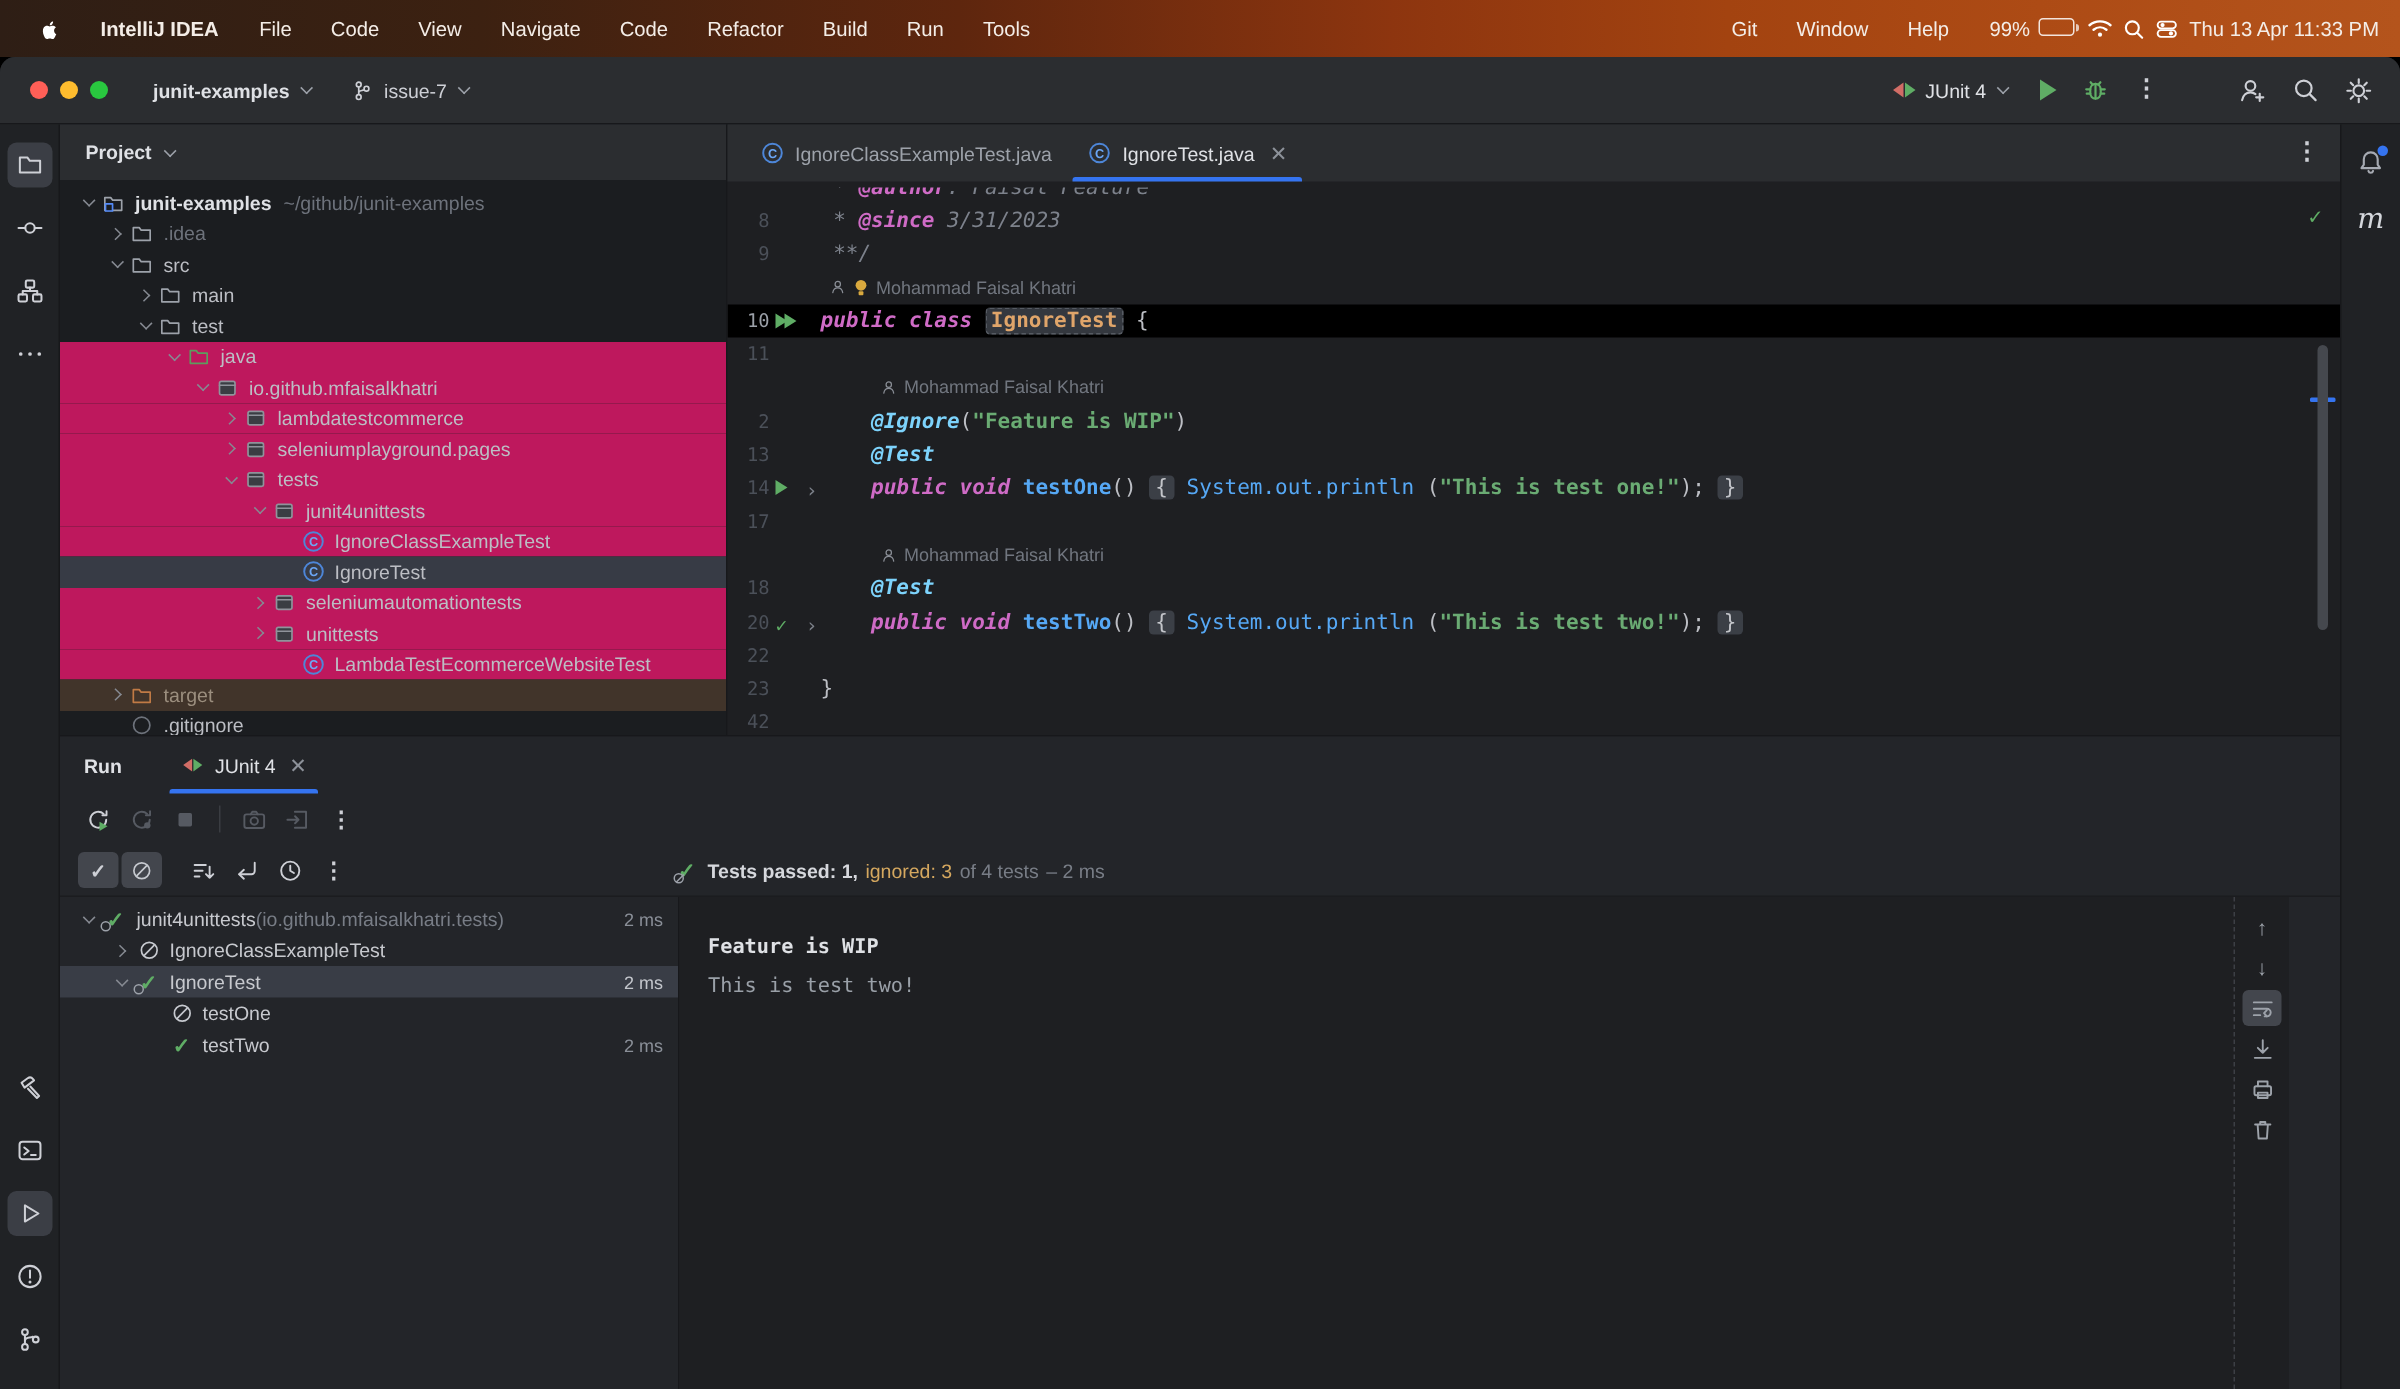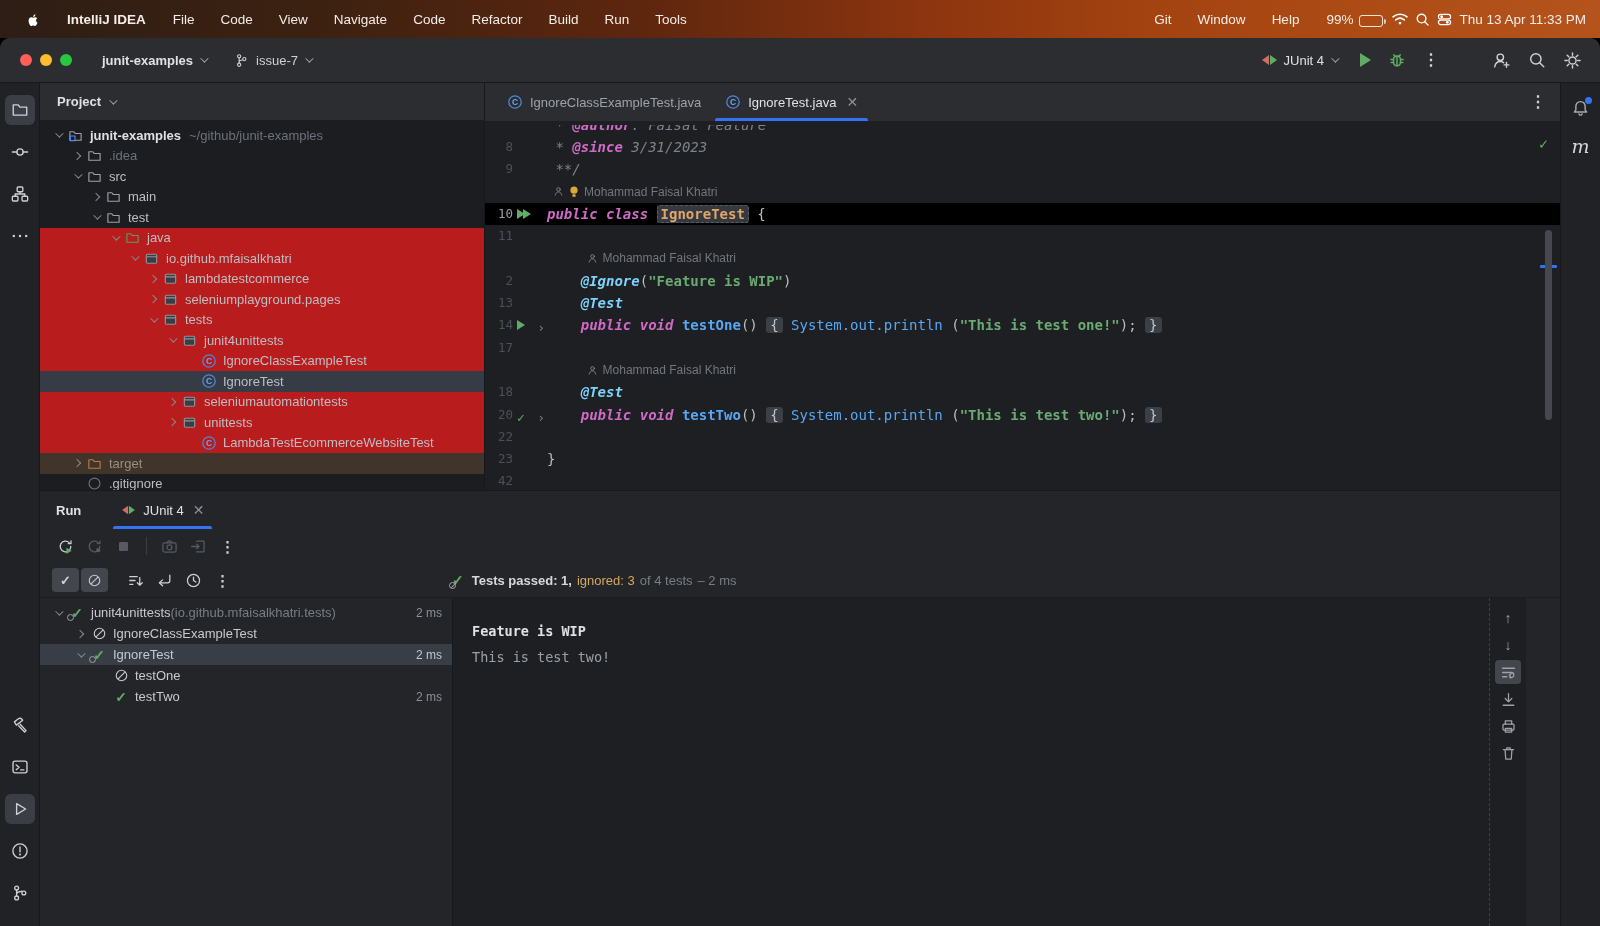--- a/index.html
+++ b/index.html
@@ -8,21 +8,21 @@
 
   
   .menubar{position:absolute;top:0;left:0;width:1600px;height:38px;
     background:linear-gradient(90deg,#2e1e15 0%,#3c2111 20%,#5e260e 40%,#8d350f 58%,#a34310 72%,#ad4b15 85%,#b4541c 100%);
     display:flex;align-items:center;color:#f4ede7;font-size:13.5px}
   .mb-left{display:flex;align-items:center;padding-left:14px}
   .mb-apple{padding:0 12px;display:flex;align-items:center}
   .mb-app{font-weight:bold;padding:0 14px}
   .mb-item{padding:0 13px}
   .mb-right{margin-left:auto;display:flex;align-items:center;gap:0;padding-right:14px}
-  .mb-batt{display:flex;align-items:flex-end;gap:6px}
+  .mb-batt{display:flex;align-items:flex-start;gap:6px}
   .batt-shell{width:24px;height:12px;border:1px solid rgba(255,255,255,.85);border-radius:3px;position:relative;padding:1.5px}
   .batt-shell::after{content:"";position:absolute;right:-4px;top:3px;width:2.5px;height:5px;background:rgba(255,255,255,.7);border-radius:0 2px 2px 0}
   .batt-fill{height:100%;width:95%;background:#fff;border-radius:1.5px}
   .mb-clock{margin-left:6px}
 
   
   .window{position:absolute;top:38px;left:0;width:1600px;height:888px;background:#1e1f22;
     border-radius:10px 10px 0 0;overflow:hidden}
   .titlebar{height:45px;background:#2b2d30;border-bottom:1px solid #17181b;display:flex;align-items:center}
   .traffic{display:flex;gap:8px;padding-left:20px}
@@ -63,21 +63,21 @@
   .project-panel{width:445px;flex:none;border-right:1px solid #17181b;display:flex;flex-direction:column;background:#1b1d20;min-height:0}
   .pp-header{height:37px;background:#2b2d30;flex:none;display:flex;align-items:center;gap:8px;padding-left:17px;color:#dfe1e5;font-size:13px;font-weight:600}
   .pp-tree{flex:1;overflow:hidden;padding-top:5px}
   .t-row{height:20.5px;display:flex;align-items:center;font-size:13px;color:#bcbec4;white-space:nowrap}
   .t-row .chvslot{width:19px;flex:none;display:flex;justify-content:center;align-items:center;color:#868a92}
   .t-row .chvslot .chv{border-color:#868a92}
   .t-row .ticon{width:17px;height:17px;flex:none;margin-right:6px;display:flex;align-items:center;justify-content:center}
   .t-label.bold{font-weight:600;color:#dfe1e5}
   .t-suffix{color:#6d727b;margin-left:8px}
   .t-row.dim .t-label{color:#6d727b}
-  .bg-test{background:#b91c1c}
+  .bg-test{background:#be185d}
   .bg-sel{background:#373b45}
   .bg-exc{background:#41342a}
   .bg-exc .t-label{color:#9b8e7e}
 
   
   .editor{flex:1;display:flex;flex-direction:column;background:#1e1f22;min-width:0}
   .tabbar{height:38px;background:#2b2d30;flex:none;display:flex;align-items:center;padding-left:10px}
   .tab{height:100%;display:flex;align-items:center;gap:7px;padding:0 12px;font-size:13px;color:#9da2aa;position:relative}
   .tab.active{color:#dfe1e5}
   .tab.active::after{content:"";position:absolute;left:2px;right:2px;bottom:0;height:3px;background:#3574f0;border-radius:2px 2px 0 0}

